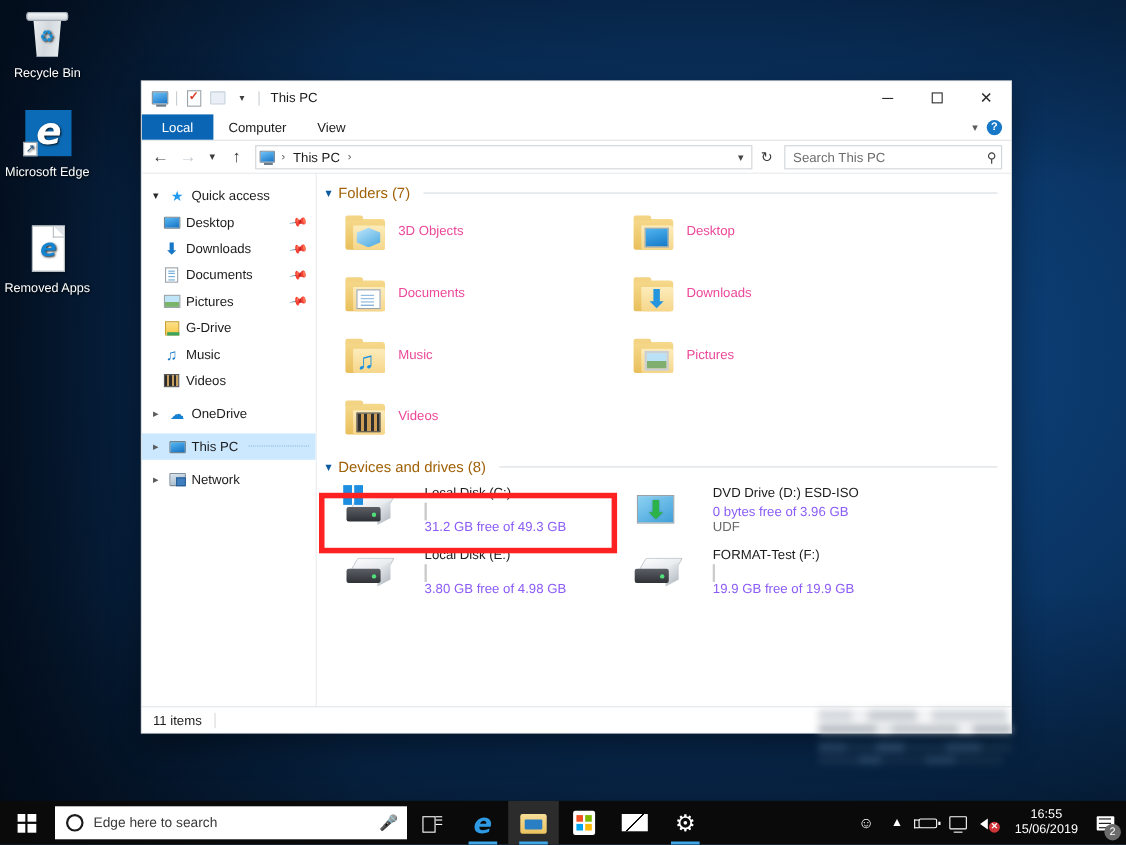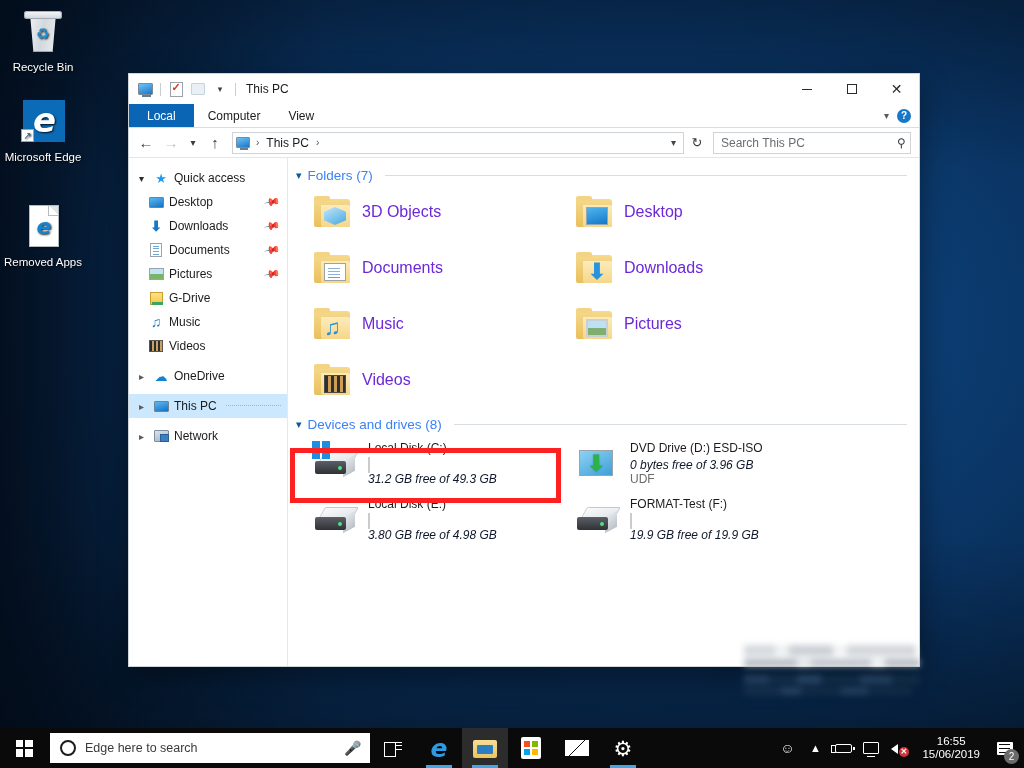--- a/index.html
+++ b/index.html
@@ -318,36 +318,36 @@
     flex:1; min-width:0;
     background:#ffffff;
     padding: 8px 12px 0 8px;
     overflow:hidden;
   }
   .grouphdr {
     display:flex; align-items:center; gap:6px;
     margin: 2px 0 4px 0;
   }
   .grouphdr .gchev { font-size:11px; color:#0a5aa0; }
-  .grouphdr .gtitle { font-size:13.5px; color:#3b82f6; }
+  .grouphdr .gtitle { font-size:13.5px; color:#a16207; }
   .grouphdr .grule { flex:1; height:1px; background:#d8dde1; margin-left:6px; }
 
   .grid2 {
     display:grid;
     grid-template-columns: 262px 1fr;
     row-gap: 0px;
   }
   .cell {
     display:flex; align-items:flex-start;
     gap: 8px;
     padding: 4px 0 4px 14px;
     height: 56px;
   }
   .cell .cic { width:44px; flex:0 0 44px; height:44px; position:relative; }
-  .cell .ctext { padding-top: 12px; font-size:16px; color:#6d28d9; }
+  .cell .ctext { padding-top: 12px; font-size:12px; color:#ec4899; }
 
   
   .folder {
     position:absolute; left:4px; top:8px; width:36px; height:28px;
   }
   .folder .fback {
     position:absolute; left:0; top:0; width:36px; height:28px;
     background: linear-gradient(180deg,#f6d98c,#e9bf5c);
     border-radius: 2px 3px 2px 2px;
   }
@@ -373,31 +373,31 @@
   .ov-pic { background:linear-gradient(180deg,#b9e2f6 50%,#7fae6e 50%); border:2px solid #c9cfd4; }
   .ov-video { background:repeating-linear-gradient(90deg,#2f2f2f 0 3px,#cf9e55 3px 6px); border:1px solid #4b4b4b; }
 
   
   .dcell {
     display:flex; align-items:flex-start; gap:8px;
     padding: 3px 0 3px 14px;
     height: 56px;
   }
   .dcell .dic { width:50px; flex:0 0 50px; height:44px; position:relative; }
-  .dcell .dtext { padding-top:2px; min-width:0; flex:1; }
+  .dcell .dtext { padding-top:2px; min-width:0; flex:1;margin-left:18px; }
   .dname { font-size:12px; color:#1b1b1b; margin-bottom:3px; }
   .dbar {
     width: 190px; height: 11px;
     background: #e6e6e6;
     border: 1px solid #cbcbcb;
     position: relative;
     margin-bottom: 3px;
   }
   .dbar .fill { height:100%; background:#26a0da; }
-  .dfree { font-size:12px; color:#0f172a;font-style:italic; }
+  .dfree { font-size:12px; color:#8b5cf6; }
   .dfs { font-size:12px; color:#6b6b6b; }
 
   
   .hdd {
     position:absolute; left:5px; top:12px; width:40px; height:24px;
   }
   .hdd .top {
     position:absolute; left:6px; top:0; width:34px; height:14px;
     background: linear-gradient(160deg,#fbfcfd,#dde2e6);
     transform: skewX(-30deg);
@@ -961,20 +961,24 @@
             <span class="dtext">
               <span class="dname" style="display:block">FORMAT-Test (F:)</span>
               <span class="dbar"><span class="fill" id="bar-f" style="width: 0%;"></span></span>
               <span class="dfree" style="display:block">19.9 GB free of 19.9 GB</span>
             </span>
           </div>
         </div>
       </div>
     </div>
 
+    <div class="statusbar">
+      <span>11 items</span>
+      <span class="status-sep"></span>
+    </div>
   </div>
 
   <div id="redbox"></div>
 
   <div id="watermark">
     <div class="l1"></div>
       <div class="l2"></div>
       <div class="l3"></div>
       <div class="l4"></div>
   </div>

